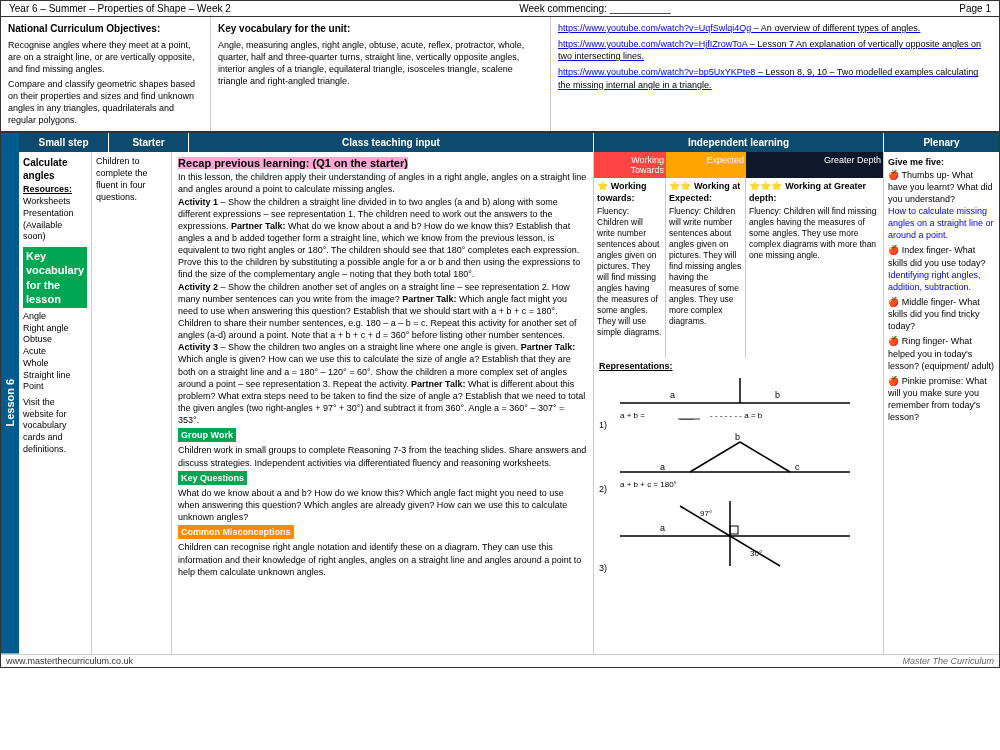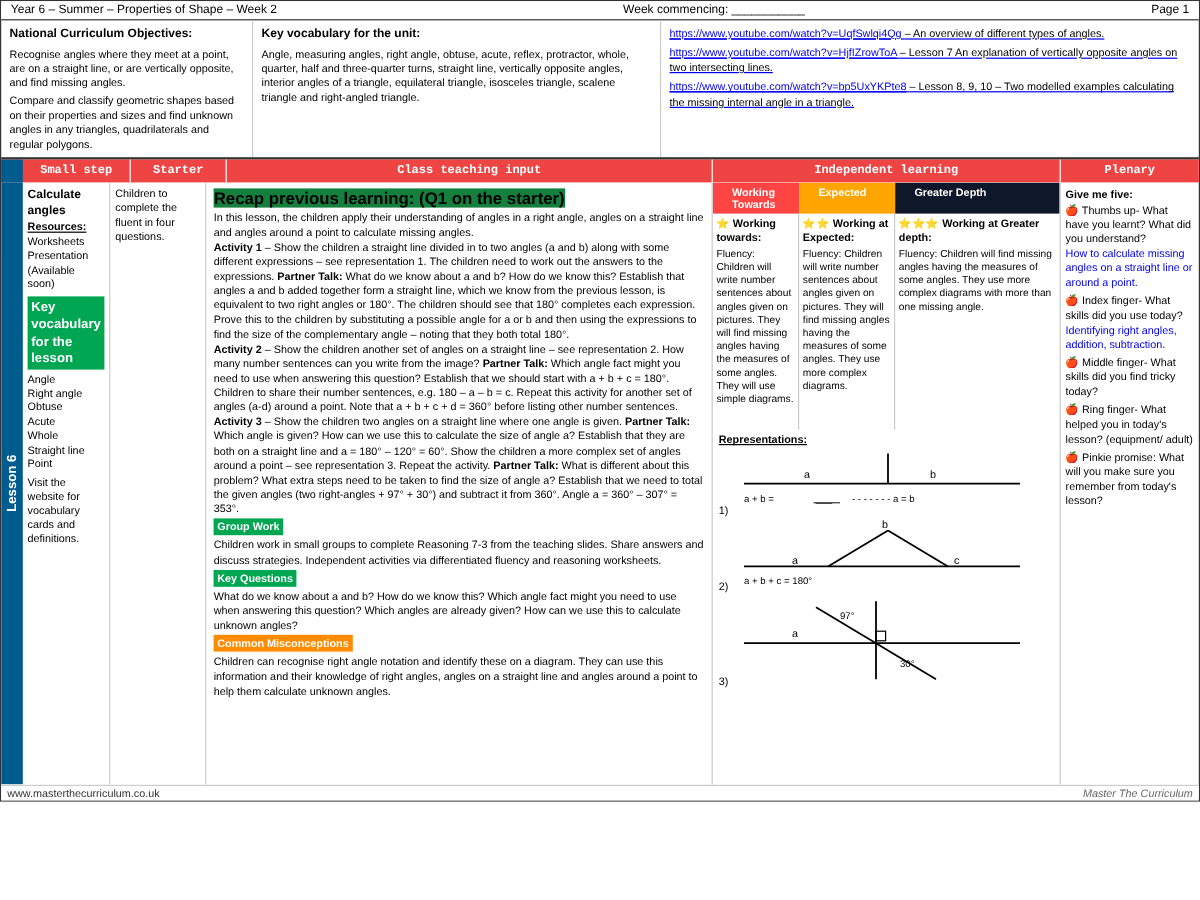--- a/index.html
+++ b/index.html
@@ -13,21 +13,21 @@
     
     .top-section { display: flex; border-bottom: 2px solid #333; }
     .top-col { padding: 5px 7px; font-size: 9px; line-height: 1.35; }
     .top-col-1 { flex: 0 0 210px; border-right: 1px solid #ccc; }
     .top-col-2 { flex: 0 0 340px; border-right: 1px solid #ccc; }
     .top-col-3 { flex: 1; }
     .top-col h3 { font-size: 10px; font-weight: bold; margin-bottom: 3px; }
     .link-blue { color: #0000EE; text-decoration: underline; font-size: 9px; }
 
     
-    .col-headers { display: flex; background: #ef4444; color: white; font-family: Liberation Mono, monospace; }
+    .col-headers { display: flex; background: #0c4a6e; color: white; }
     .col-header { text-align: center; font-weight: bold; font-size: 10px; padding: 4px 3px; border-right: 1px solid #fff; }
     .ch-small-step { flex: 0 0 90px; }
     .ch-starter { flex: 0 0 80px; }
     .ch-class { flex: 1; }
     .ch-independent { flex: 0 0 290px; }
     .ch-plenary { flex: 0 0 115px; border-right: none; }
 
     
     .main-row { display: flex; flex: 1; overflow: hidden; }
 
@@ -38,29 +38,29 @@
     .small-step-col { flex: 0 0 72px; padding: 4px 4px; border-right: 1px solid #ccc; font-size: 9px; line-height: 1.3; }
     .small-step-title { font-weight: bold; font-size: 10px; margin-bottom: 2px; }
     .small-step-resources { text-decoration: underline; font-weight: bold; font-size: 9px; }
     .vocab-box { background: #00A651; color: white; padding: 2px 3px; font-size: 11px; font-weight: bold; margin: 3px 0; }
 
     
     .starter-col { flex: 0 0 80px; padding: 4px 4px; border-right: 1px solid #ccc; font-size: 9px; line-height: 1.3; }
 
     
     .class-col { flex: 1; padding: 4px 6px; border-right: 1px solid #ccc; font-size: 9px; line-height: 1.35; overflow: hidden; }
-    .green-highlight { background: #15803d; font-weight: bold; font-size: 14px; }
+    .green-highlight { background: #f9a8d4; font-weight: bold; font-size: 11px; }
     .green-box { background: #00A651; color: white; font-weight: bold; padding: 1px 3px; margin: 2px 0; display: inline-block; }
     .common-misconceptions { background: #FF8C00; color: white; font-weight: bold; padding: 1px 3px; margin: 2px 0; display: inline-block; }
     .bold { font-weight: bold; }
 
     
     .independent-col { flex: 0 0 290px; border-right: 1px solid #ccc; overflow: hidden; }
     .ind-headers { display: flex; }
-    .ind-h { text-align: left; font-size: 9px; font-weight: bold; padding: 3px 16px; color: white; flex: 1; }
+    .ind-h { text-align: right; font-size: 9px; font-weight: normal; padding: 3px 2px; color: white; flex: 1; }
     .wt-header { background: #FF4444; flex: 0 0 72px; }
     .exp-header { background: #FFA500; flex: 0 0 80px; }
     .gd-header { background: #0f172a; flex: 1; }
     .ind-content { display: flex; font-size: 8.5px; line-height: 1.3; height: 180px; }
     .ind-content-col { flex: 1; padding: 3px; border-right: 1px solid #ccc; }
     .wt-col { flex: 0 0 72px; }
     .exp-col { flex: 0 0 80px; }
     .gd-col { flex: 1; border-right: none; }
     .representations { padding: 3px 5px; font-size: 9px; }
     .rep-title { font-weight: bold; text-decoration: underline; margin-bottom: 2px; }

